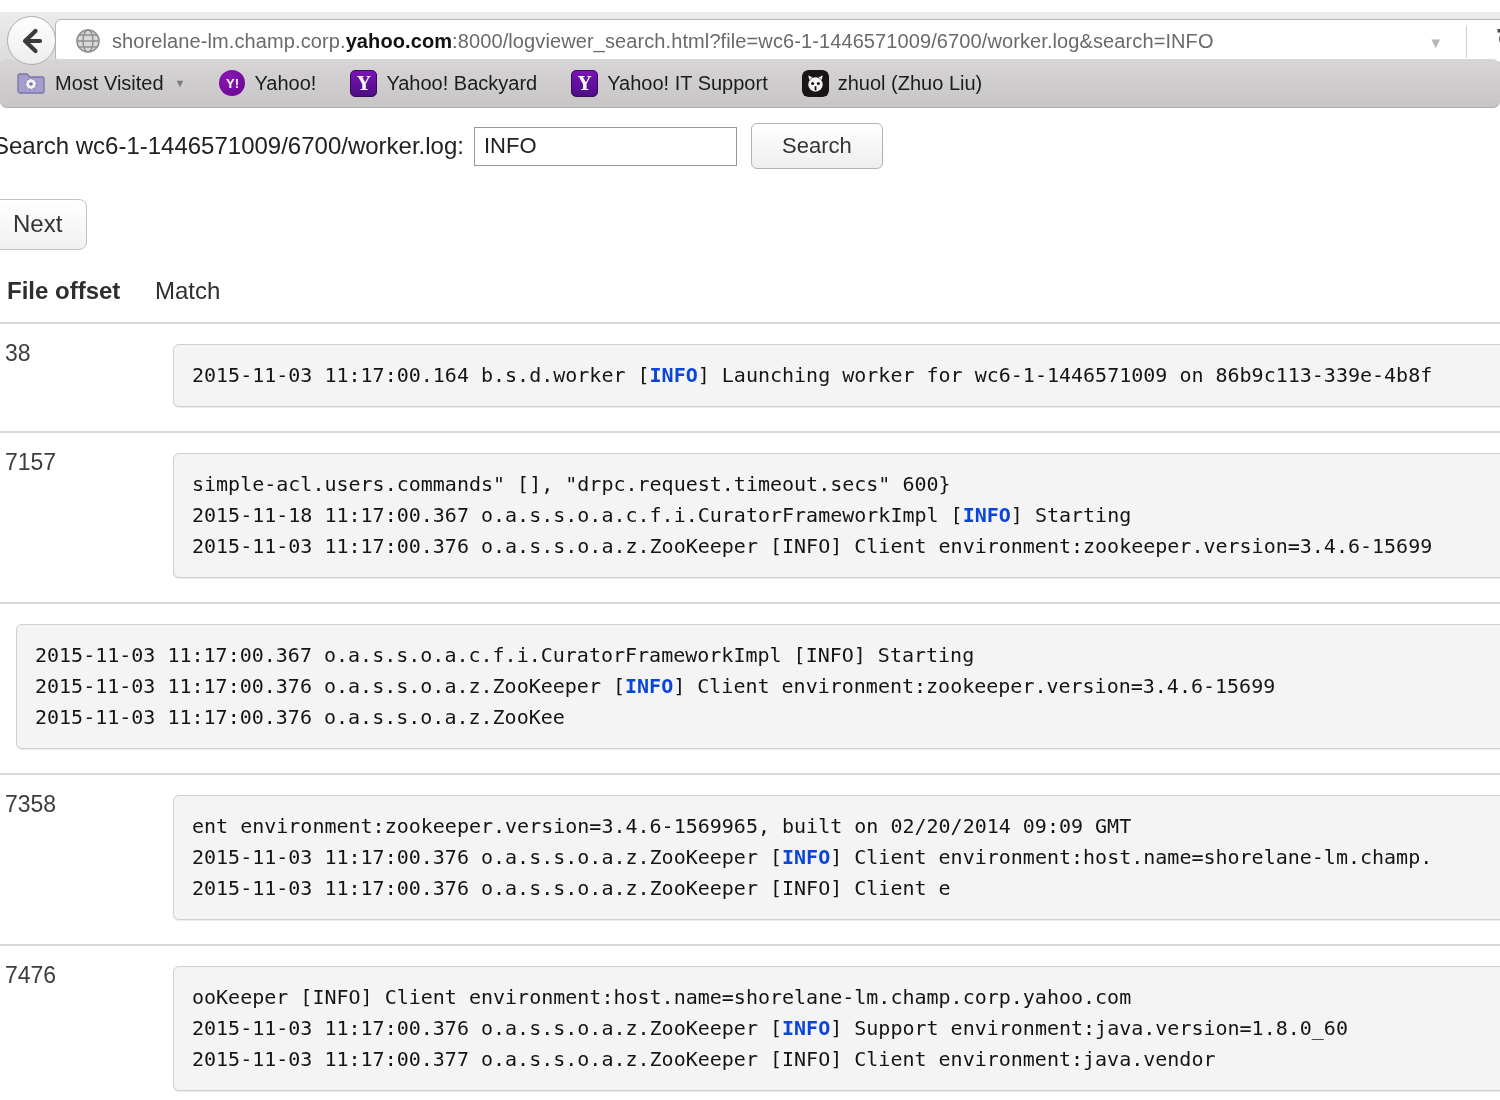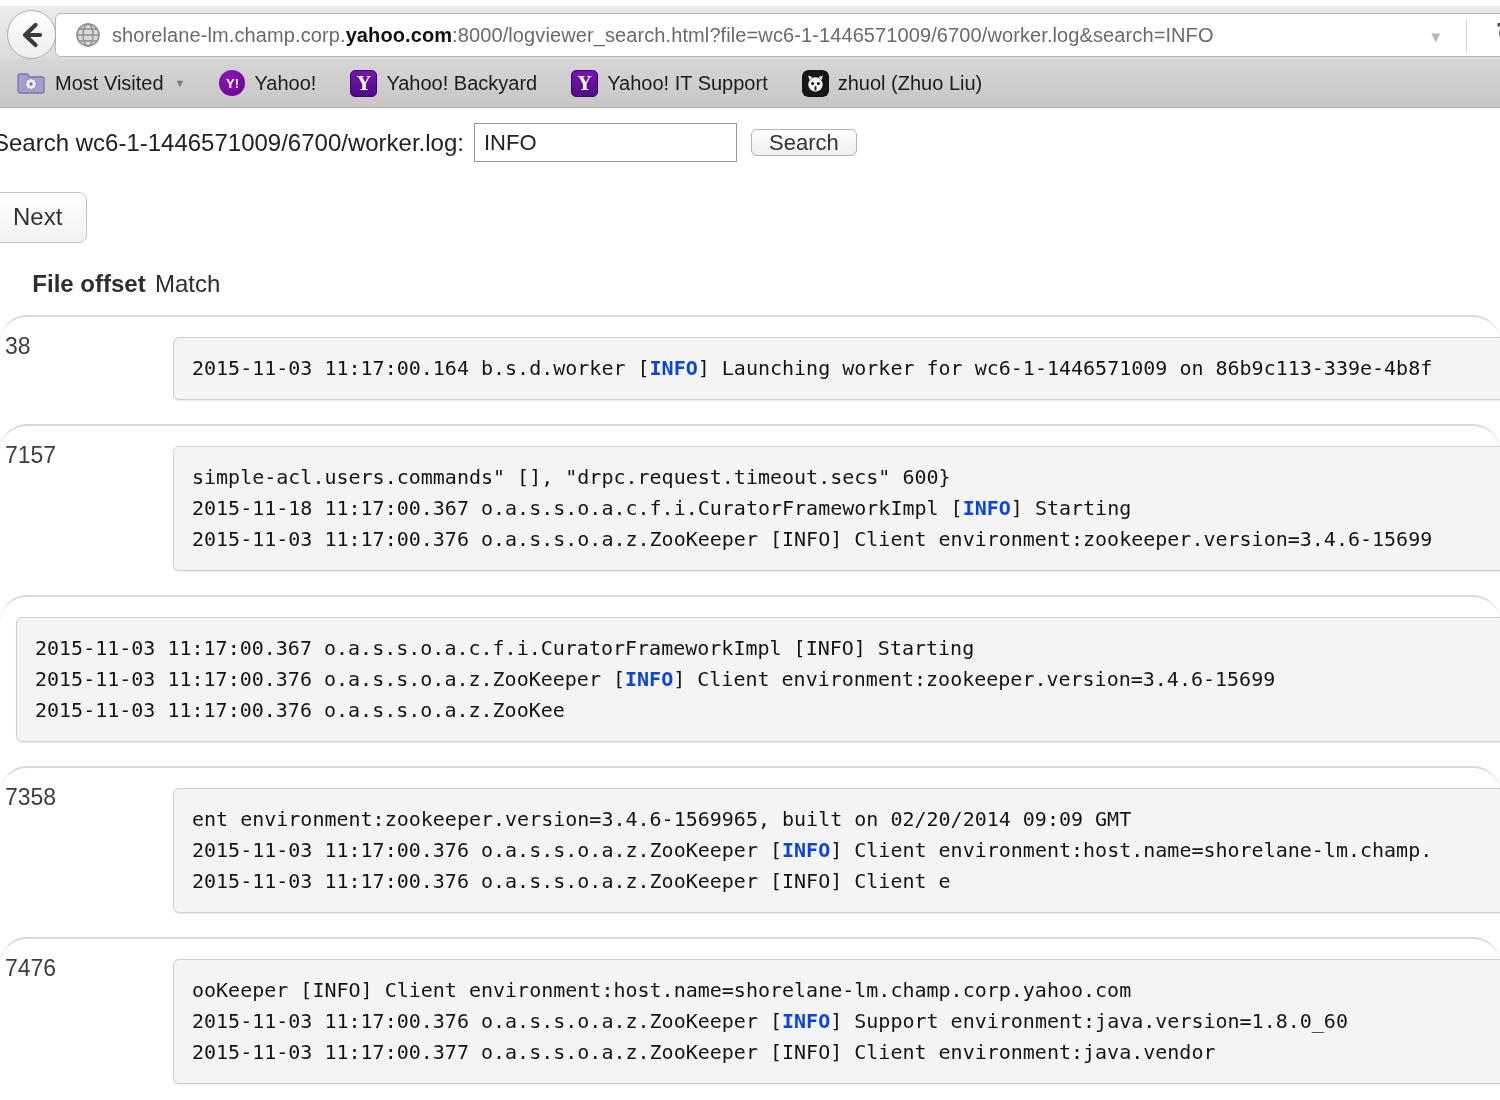--- a/index.html
+++ b/index.html
@@ -1,69 +1,69 @@
 <!DOCTYPE html>
 <html style="--hl: #0b45d8;"><head>
 <meta charset="utf-8">
 <style>
   * { margin:0; padding:0; box-sizing:border-box; }
   html,body { width:1500px; height:1100px; overflow:hidden; background:#fff;
               font-family:"Liberation Sans", sans-serif; }
 
   
-  .chrome-top { position:absolute; left:0; top:6px; width:1500px; height:58px;
+  .chrome-top { position:absolute; left:0; top:12px; width:1500px; height:58px;
                 background:linear-gradient(#ebebeb,#dadada); border-bottom:1px solid #bfbfbf; }
   .back-btn { position:absolute; left:7px; top:4px; width:49px; height:49px; border-radius:50%;
               background:linear-gradient(#ffffff,#ededed); border:1px solid #adadad;
               display:flex; align-items:center; justify-content:center; z-index:3; }
   .url-field { position:absolute; left:55px; top:7px; right:-10px; height:44px;
                background:#fff; border:1px solid #b6b6b6; border-radius:6px;
                display:flex; align-items:center; padding-left:16px; }
   .globe { width:26px; height:26px; margin:0 11px 0 3px; flex:0 0 auto; }
   .url-text { font-size:20px; color:#6a6a6a; white-space:nowrap; letter-spacing:0.1px; }
   .url-text .domain { color:#111; font-weight:bold; }
   .url-dropdown { position:absolute; right:66px; top:14px; font-size:15px; color:#b7b7b7; }
   .url-sep { position:absolute; right:42px; top:6px; width:1px; height:32px; background:#cfcfcf; }
   .reload { position:absolute; right:-12px; top:2px; font-size:30px; color:#4a4a4a; font-weight:bold; }
 
   
   .bookmarks-bar { position:absolute; left:0; top:59px; width:1500px; height:49px;
                    background:linear-gradient(#d7d5d5,#c7c5c5); border-bottom:1px solid #adabab;
-                   display:flex; align-items:center; gap:34px; padding-left:16px; }
+                   display:flex; align-items:center; gap:34px; padding-left:16px;border-radius:7px; }
   .bm-item { display:flex; align-items:center; gap:9px; font-size:20px; color:#1c1c1c; white-space:nowrap; }
   .bm-caret { font-size:11px; color:#7d7d7d; margin-left:2px; }
   .icon-folder { width:30px; height:24px; }
   .icon-ycircle { width:26px; height:26px; border-radius:50%;
                   background:radial-gradient(circle at 35% 30%, #8d16b5, #64058f);
                   color:#fff; font-weight:bold; font-size:13px;
                   display:flex; align-items:center; justify-content:center; }
   .icon-ysquare { width:27px; height:27px; border-radius:5px;
                   background:linear-gradient(#7a12b8,#4e0d86); border:1px solid #38085f;
                   color:#fff; font-family:"DejaVu Serif", serif; font-weight:bold; font-size:18px;
                   display:flex; align-items:center; justify-content:center; }
   .icon-github { width:27px; height:27px; border-radius:6px; }
 
   
   .page { position:absolute; left:0; top:109px; width:1500px; }
   .search-row { display:flex; align-items:center; margin:14px 0 0 -7px; }
   .search-label { font-size:24px; color:#222; }
   .search-input { width:263px; height:39px; margin-left:10px; border:1px solid #979797;
                   font-size:22px; font-family:"Liberation Sans", sans-serif; color:#222;
                   padding:0 9px; background:#fff; }
-  .search-btn { margin-left:14px; height:27px; padding:0 17px; font-size:22px; color:#333;
+  .search-btn { margin-left:14px; height:46px; padding:0 30px; font-size:22px; color:#333;
                 background:linear-gradient(#ffffff,#eeeeee); border:1px solid #b3b3b3;
                 border-radius:6px; font-family:"Liberation Sans", sans-serif; }
   .next-btn { display:inline-block; margin:30px 0 0 -12px; padding:10px 24px 11px 24px;
               font-size:24px; color:#333; background:linear-gradient(#ffffff,#f1f1f1);
               border:1px solid #c3c3c3; border-radius:8px; font-family:"Liberation Sans", sans-serif; }
   .hdr-row { display:flex; margin-top:27px; padding-bottom:17px; }
-  .hdr-offset { width:155px; font-size:24px; font-weight:bold; color:#2e2e2e; padding-left:23px;text-align:center; }
+  .hdr-offset { width:155px; font-size:24px; font-weight:bold; color:#2e2e2e; padding-left:7px; }
   .hdr-match { font-size:24px; font-weight:normal; color:#2e2e2e; }
 
-  .log-row { display:flex; border-top:2px solid #d9d9d9;border-radius:27px; }
+  .log-row { display:flex; border-top:2px solid #d9d9d9; }
   .offset-cell { width:157px; flex:0 0 157px; padding:16px 0 0 5px;
                  font-size:23px; color:#3d3d3d; }
   .match-cell { flex:1; padding:20px 0 24px 16px; }
   .match-box { background:#f4f4f4; border:1px solid #cfcfcf; border-radius:6px;
                margin-right:-40px; padding:15px 18px; overflow:hidden;
                box-shadow:0 1px 1px rgba(0,0,0,0.08); }
   .log-line { font-family:"DejaVu Sans Mono", monospace; font-size:20px; line-height:31px;
               color:#141414; white-space:pre; }
   .log-line .hl { color:var(--hl,#0b45d8); font-weight:bold; }
 </style>

